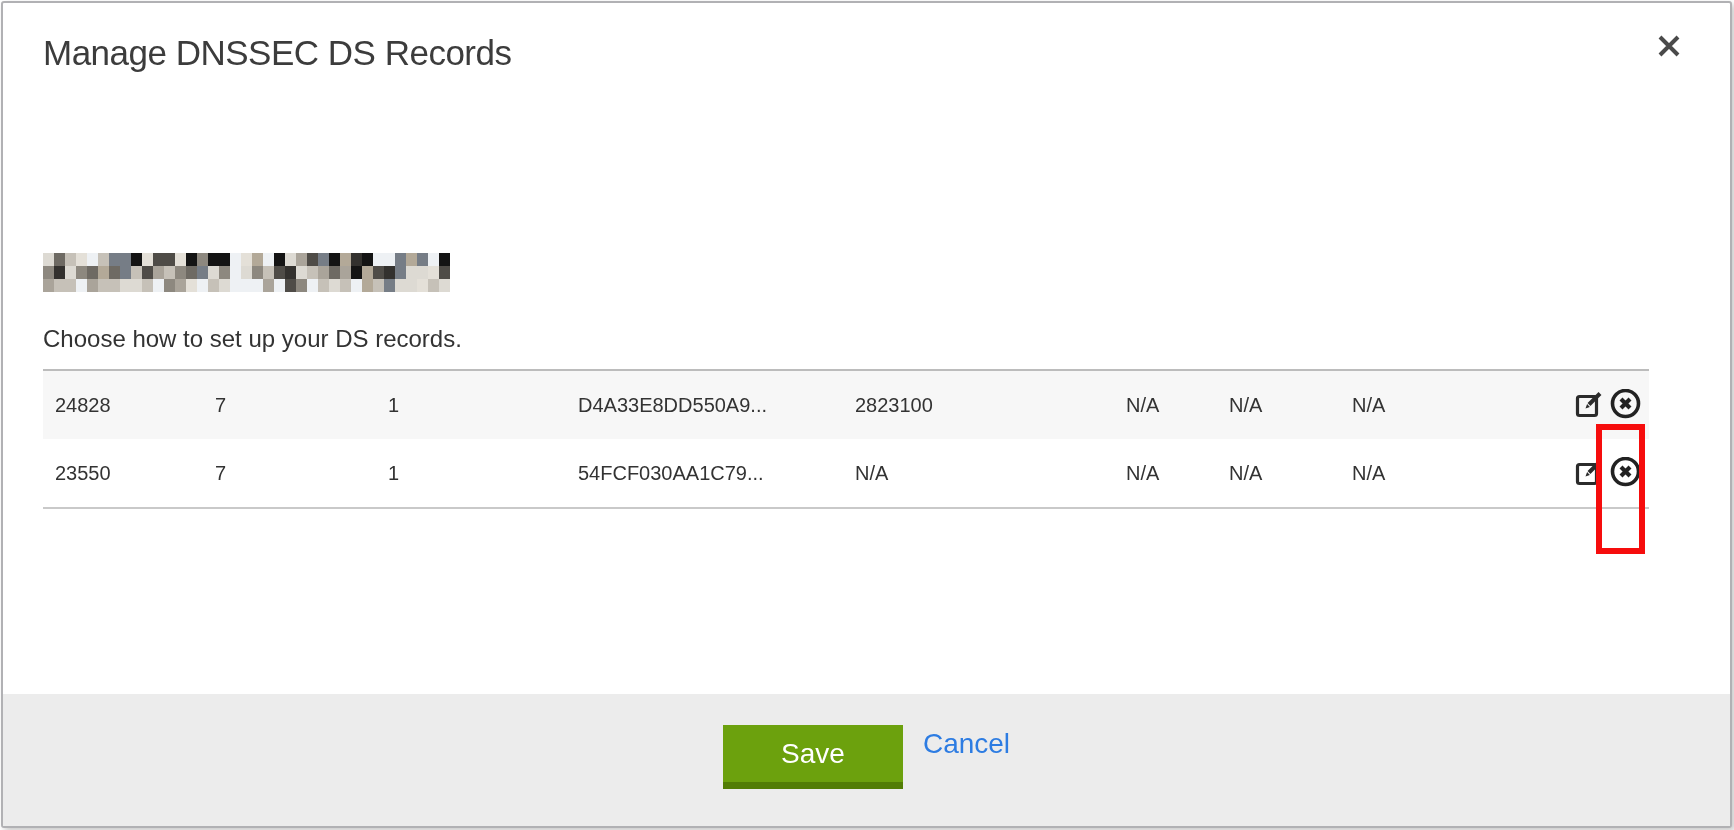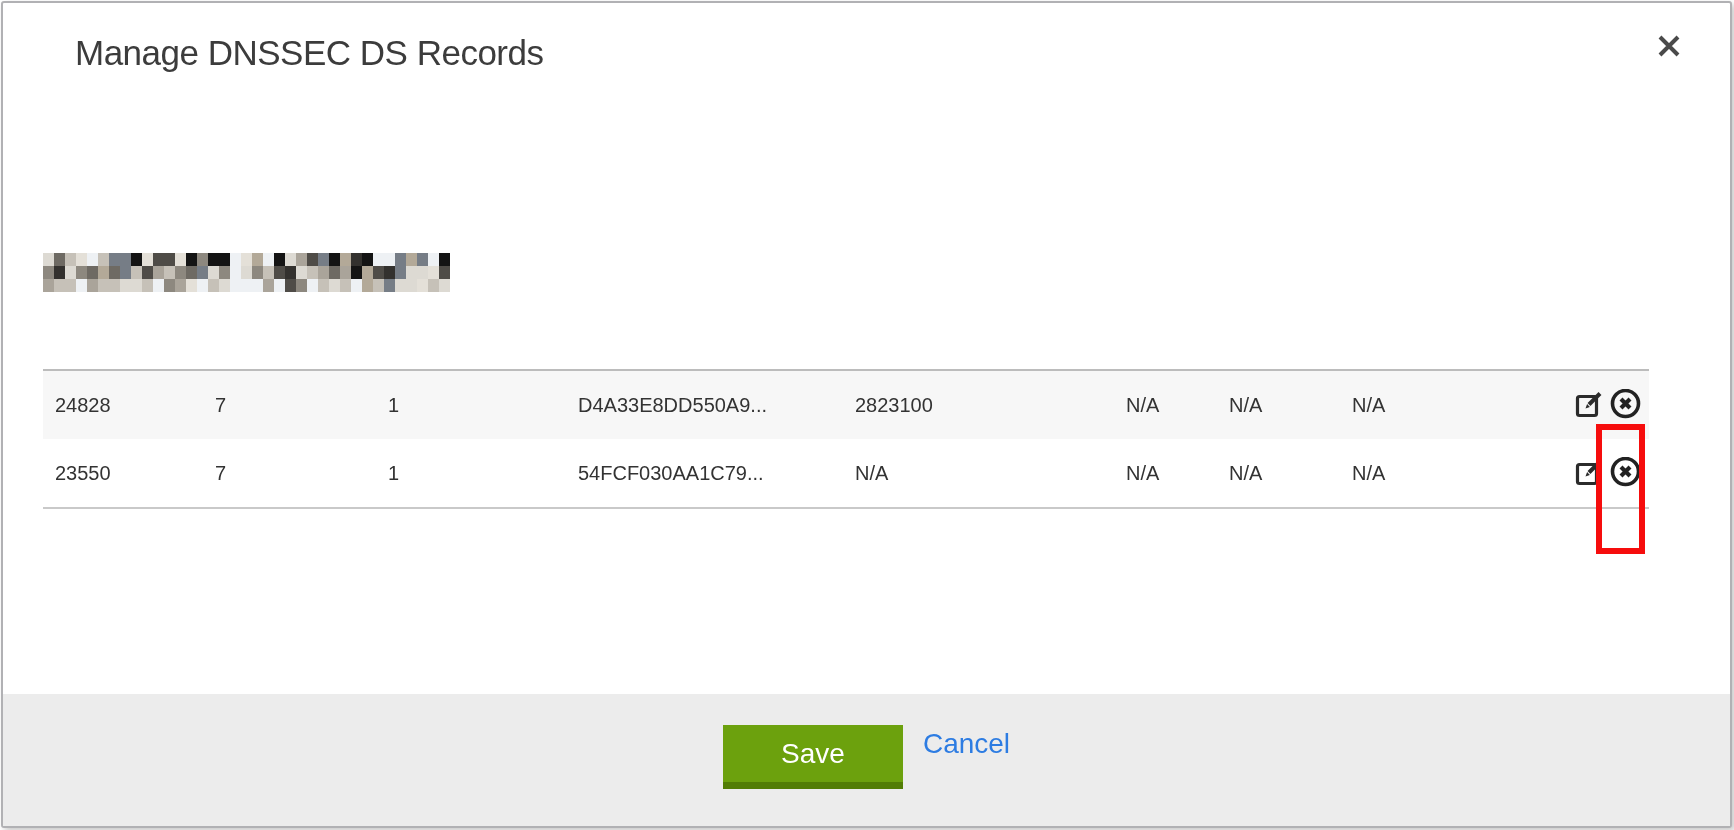--- a/index.html
+++ b/index.html
@@ -1,19 +1,19 @@
 <!DOCTYPE html>
 <html><head>
 <meta charset="utf-8">
 <style>
   html,body{margin:0;padding:0;background:#fff;font-family:"Liberation Sans","DejaVu Sans",sans-serif;}
   .stage{position:relative;width:1734px;height:830px;overflow:hidden;}
   .modal{position:absolute;left:1px;top:1px;width:1727px;height:823px;background:#fff;
          border:2px solid #b1b1b4;border-radius:3px;box-shadow:3px 3px 6px rgba(0,0,0,.22);}
-  .title{position:absolute;left:40px;top:30px;font-size:35px;color:#3c3c3c;letter-spacing:-.5px;margin-left:32px;}
+  .title{position:absolute;left:40px;top:30px;font-size:35px;color:#3c3c3c;letter-spacing:-.5px;}
   .close-btn{position:absolute;left:1648px;top:26px;width:36px;height:36px;cursor:pointer;
              display:flex;align-items:center;justify-content:center;background:none;border:none;padding:0;}
   .mosaic{position:absolute;left:40px;top:250px;width:407px;height:39px;display:grid;
           grid-template-columns:repeat(37,11px);grid-auto-rows:13px;}
   .mosaic i{display:block;}
   .subtitle{position:absolute;left:40px;top:322px;font-size:24px;color:#333;}
   .ds-table{position:absolute;left:40px;top:366px;width:1606px;font-size:20px;color:#333;}
   .t-row{display:grid;grid-template-columns:120px 133px 150px 237px 231px 63px 83px 112px 1fr 80px;
          align-items:center;padding-left:12px;padding-right:8px;box-sizing:border-box;}
   .t-head{height:50px;}
@@ -160,20 +160,21 @@
         <i style="background: rgb(179, 169, 152);"></i>
         <i style="background: rgb(198, 193, 184);"></i>
         <i style="background: rgb(118, 125, 134);"></i>
         <i style="background: rgb(221, 218, 211);"></i>
         <i style="background: rgb(221, 218, 211);"></i>
         <i style="background: rgb(228, 224, 216);"></i>
         <i style="background: rgb(198, 193, 184);"></i>
         <i style="background: rgb(221, 218, 211);"></i>
       </div>
 
+    <div class="subtitle">Choose how to set up your DS records.</div>
 
     <div class="ds-table">
 
       <div class="t-body">
         <div class="t-row">
           <div class="cell">24828</div>
           <div class="cell">7</div>
           <div class="cell">1</div>
           <div class="cell">D4A33E8DD550A9...</div>
           <div class="cell">2823100</div>

